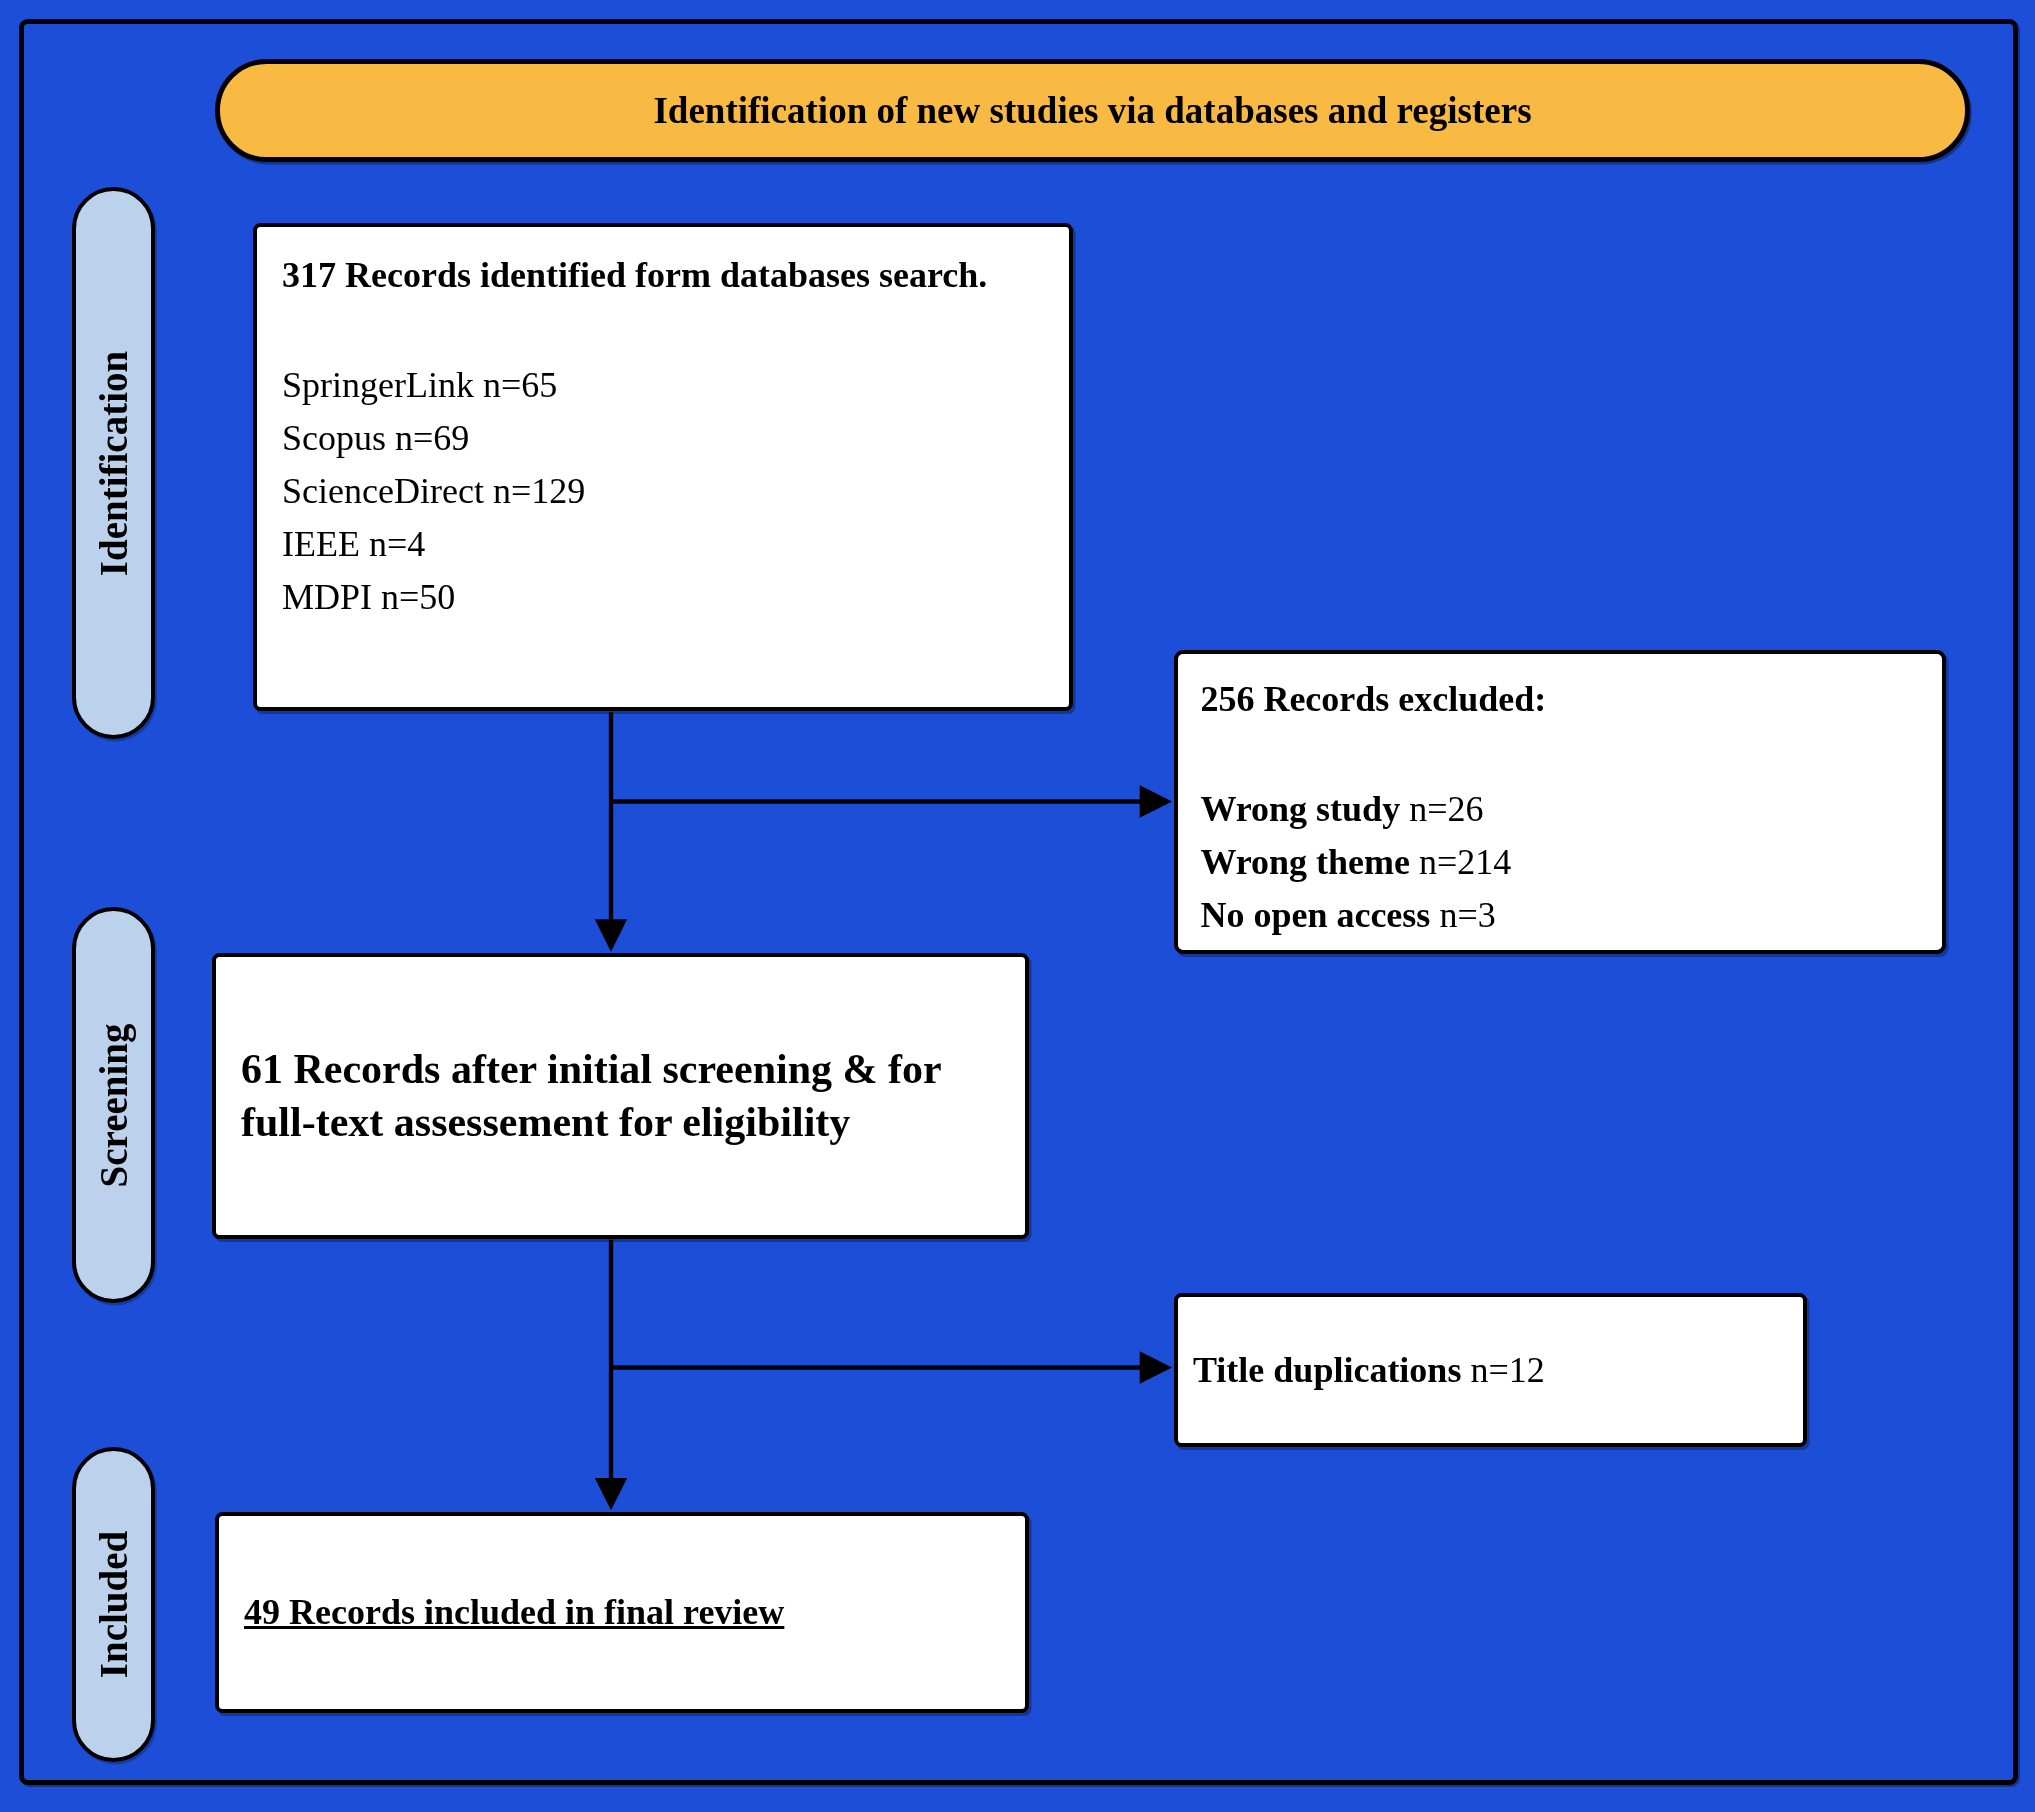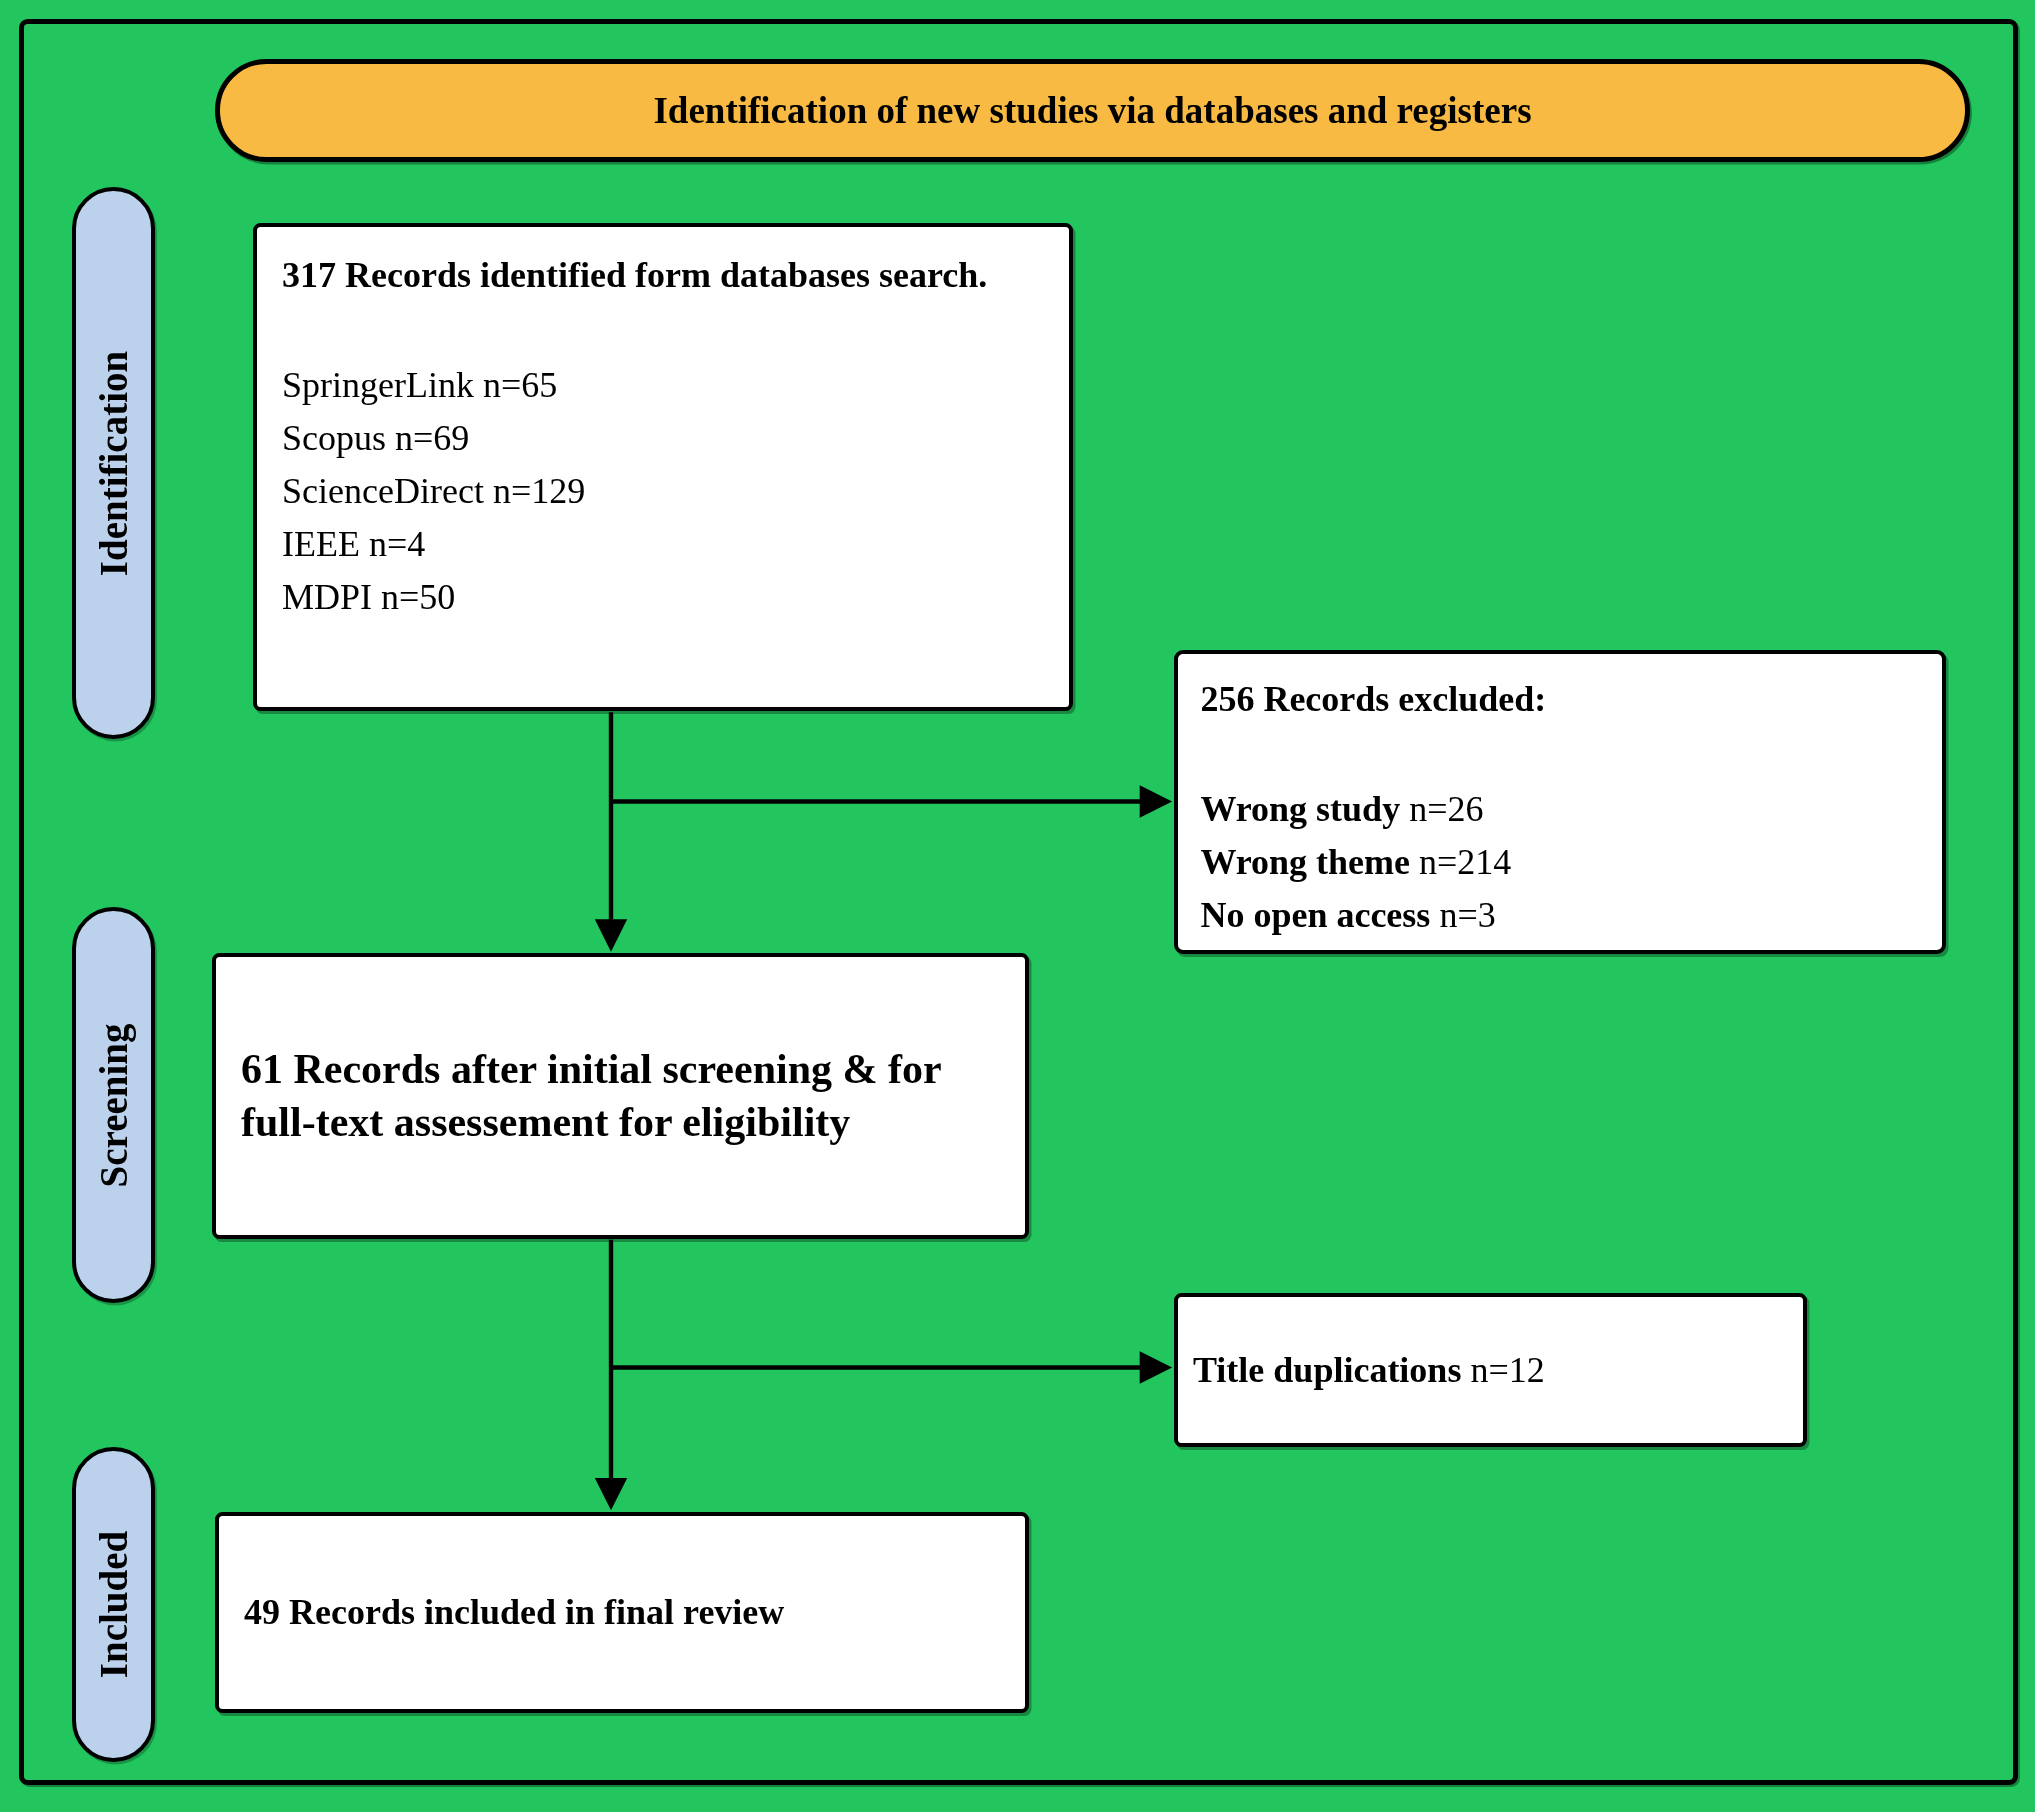--- a/index.html
+++ b/index.html
@@ -2,21 +2,21 @@
 <html style="--banner-bg: #F8BA42; --stage-bg: #BCD2EC; --line: #000000;font-size:10px"><head>
 <meta charset="utf-8">
 <style>
   * { box-sizing: border-box; margin: 0; padding: 0; }
   html, body { background: #ffffff; }
   body {
     width: 2035px; height: 1813px;
     font-family: "Liberation Serif", serif;
     color: #000;
   }
-  .canvas { position: relative; width: 2035px; height: 1813px; background: #22c55e; overflow: hidden; }
+  .canvas { position: relative; width: 2035px; height: 1813px; background: #1d4ed8; overflow: hidden; }
 
   .frame {
     position: absolute; left: 18.7px; top: 18.7px; width: 1999px; height: 1766px;
     border: 5px solid #000; border-radius: 8.7px;
     box-shadow: 1.9px 1.9px 0 rgba(0,0,0,0.35);
     background: transparent;
   }
 
   .arrows { position: absolute; left: 0; top: 0; width: 2035px; height: 1813px; }
 
@@ -69,20 +69,21 @@
 
   .box-duplications {
     left: 1174px; top: 1293px; width: 633px; height: 154px;
     display: flex; align-items: center; padding: 0 15px;
   }
 
   .box-included-final {
     left: 215px; top: 1512px; width: 814px; height: 201px;
     display: flex; align-items: center; padding: 0 25px;
     font-weight: bold;
+    text-decoration: underline;
   }
 </style>
 </head>
 <body>
 
 <div class="canvas">
 
   <div class="frame"></div>
 
   <svg class="arrows" viewBox="0 0 3264 2907" xmlns="http://www.w3.org/2000/svg">

